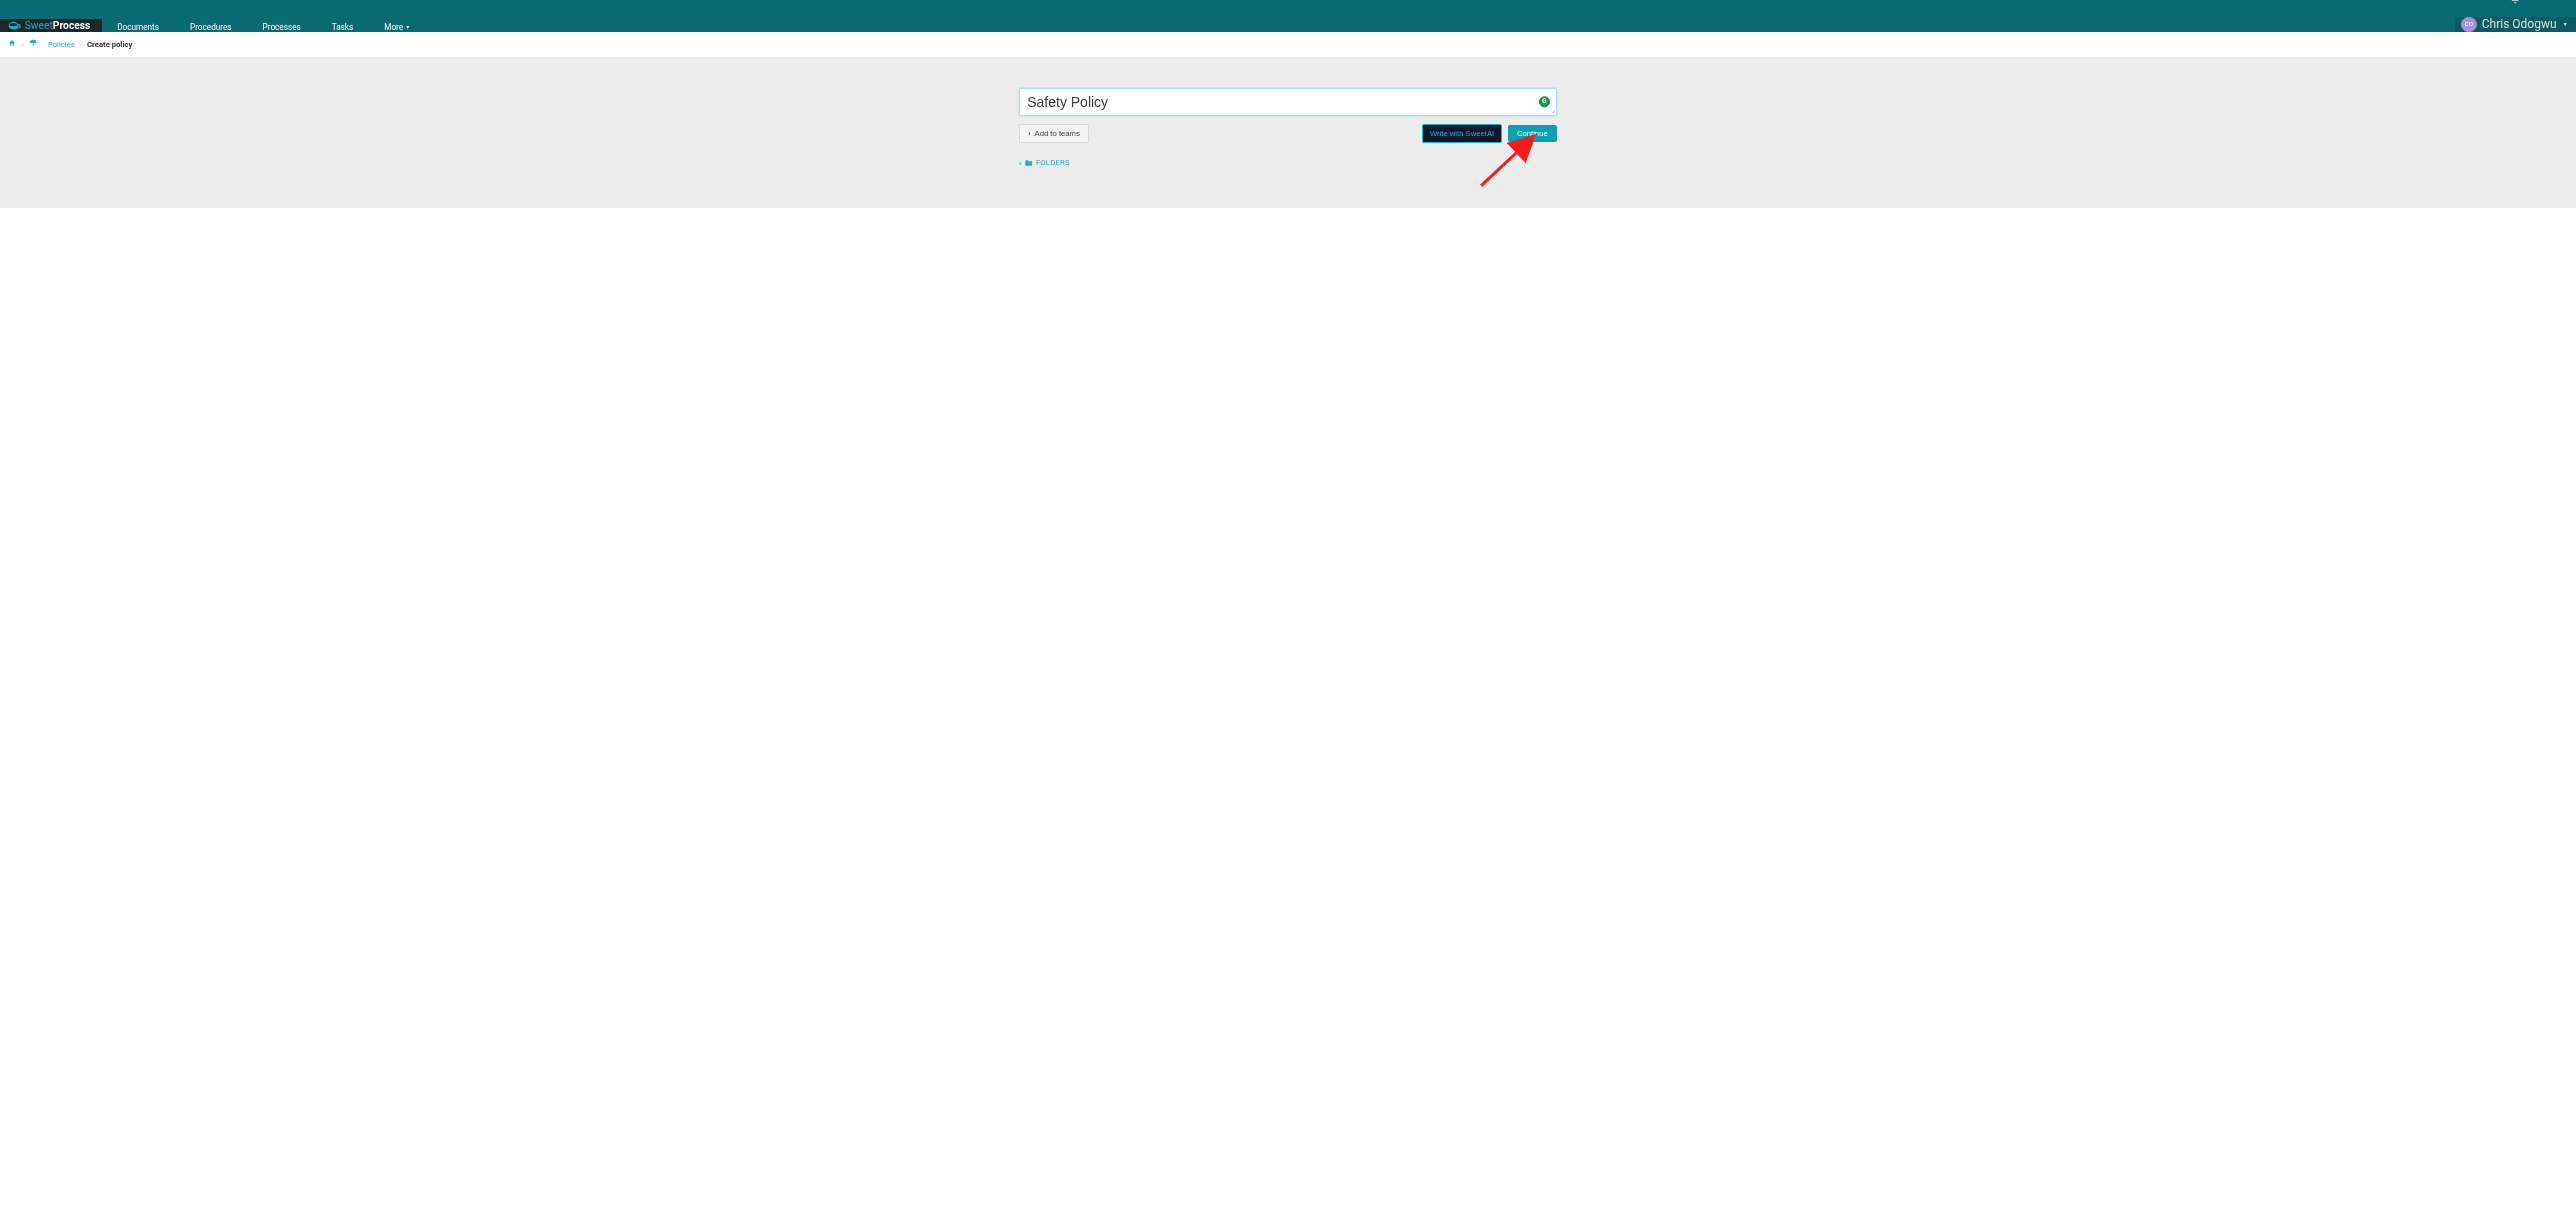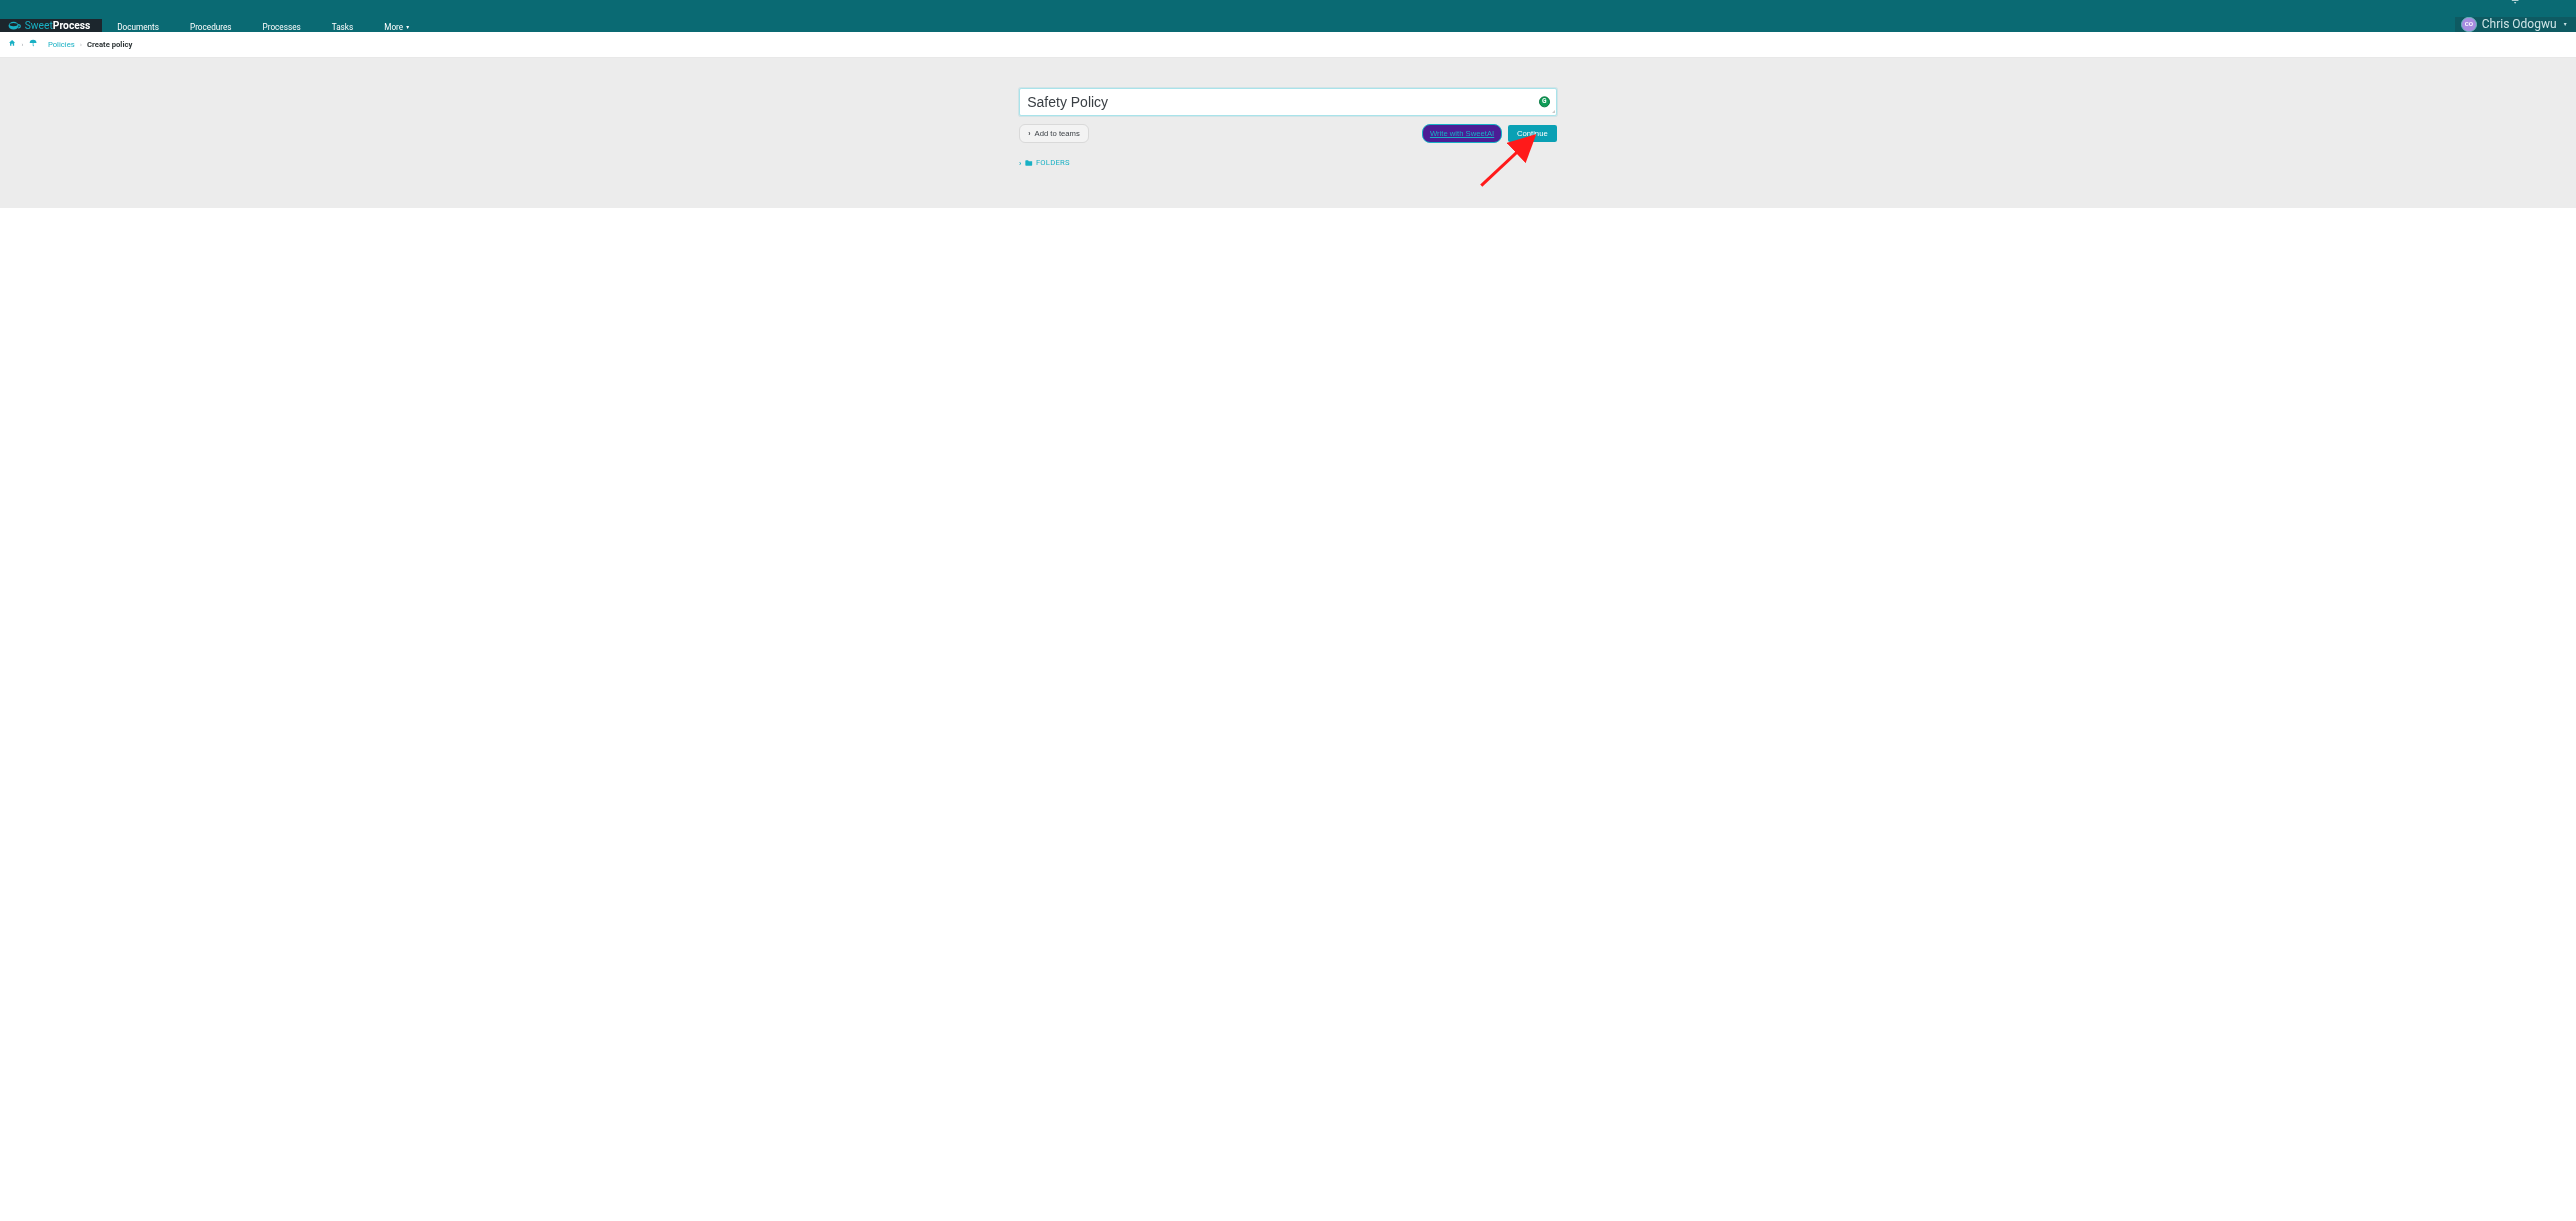--- a/index.html
+++ b/index.html
@@ -102,31 +102,30 @@
   .resize-handle::before {
     content:""; position:absolute; right:0.5px; bottom:0.5px;
     border-right:3.1px solid #c9c9c9; border-top:3.1px solid transparent;
     width:0; height:0;
   }
 
   .row-actions {
     display:flex; align-items:center; margin-top:8.2px;
   }
   .add-teams-btn {
-    background:#f3f3f3; border:0.5px solid #d9d9d9; border-radius:6px;
+    background:#f3f3f3; border:0.5px solid #d9d9d9; border-radius:1px;
     padding:4.1px 8.2px; font-size:7.7px; color:#3a3f44; cursor:pointer;
     display:flex; align-items:center; gap:4.1px;
   }
   .add-teams-btn .chev { font-size:6.7px; font-weight:700; }
   .spacer { flex:1; }
   .ghost-btn {
-    border:0.5px solid #18b0c4; color:#18b0c4; background:#4c1d95;
-    border-radius:8px; padding:4.1px 7.2px; font-size:7.7px; cursor:pointer;
+    border:0.5px solid #18b0c4; color:#18b0c4; background:#0f172a;
+    border-radius:2px; padding:4.1px 7.2px; font-size:7.7px; cursor:pointer;
     margin-right:5.2px;
-    text-decoration:underline;
   }
   .primary-btn {
     background:#0aa0b4; color:#fff; border:none; border-radius:2.1px;
     padding:4.1px 9.3px; font-size:7.7px; cursor:pointer;
   }
 
   .folders-toggle {
     margin-top:14.4px; color:#18b0c4; font-size:7.7px; cursor:pointer;
     display:flex; align-items:center; gap:3.1px; font-weight:400; letter-spacing:0.2px;
   }

